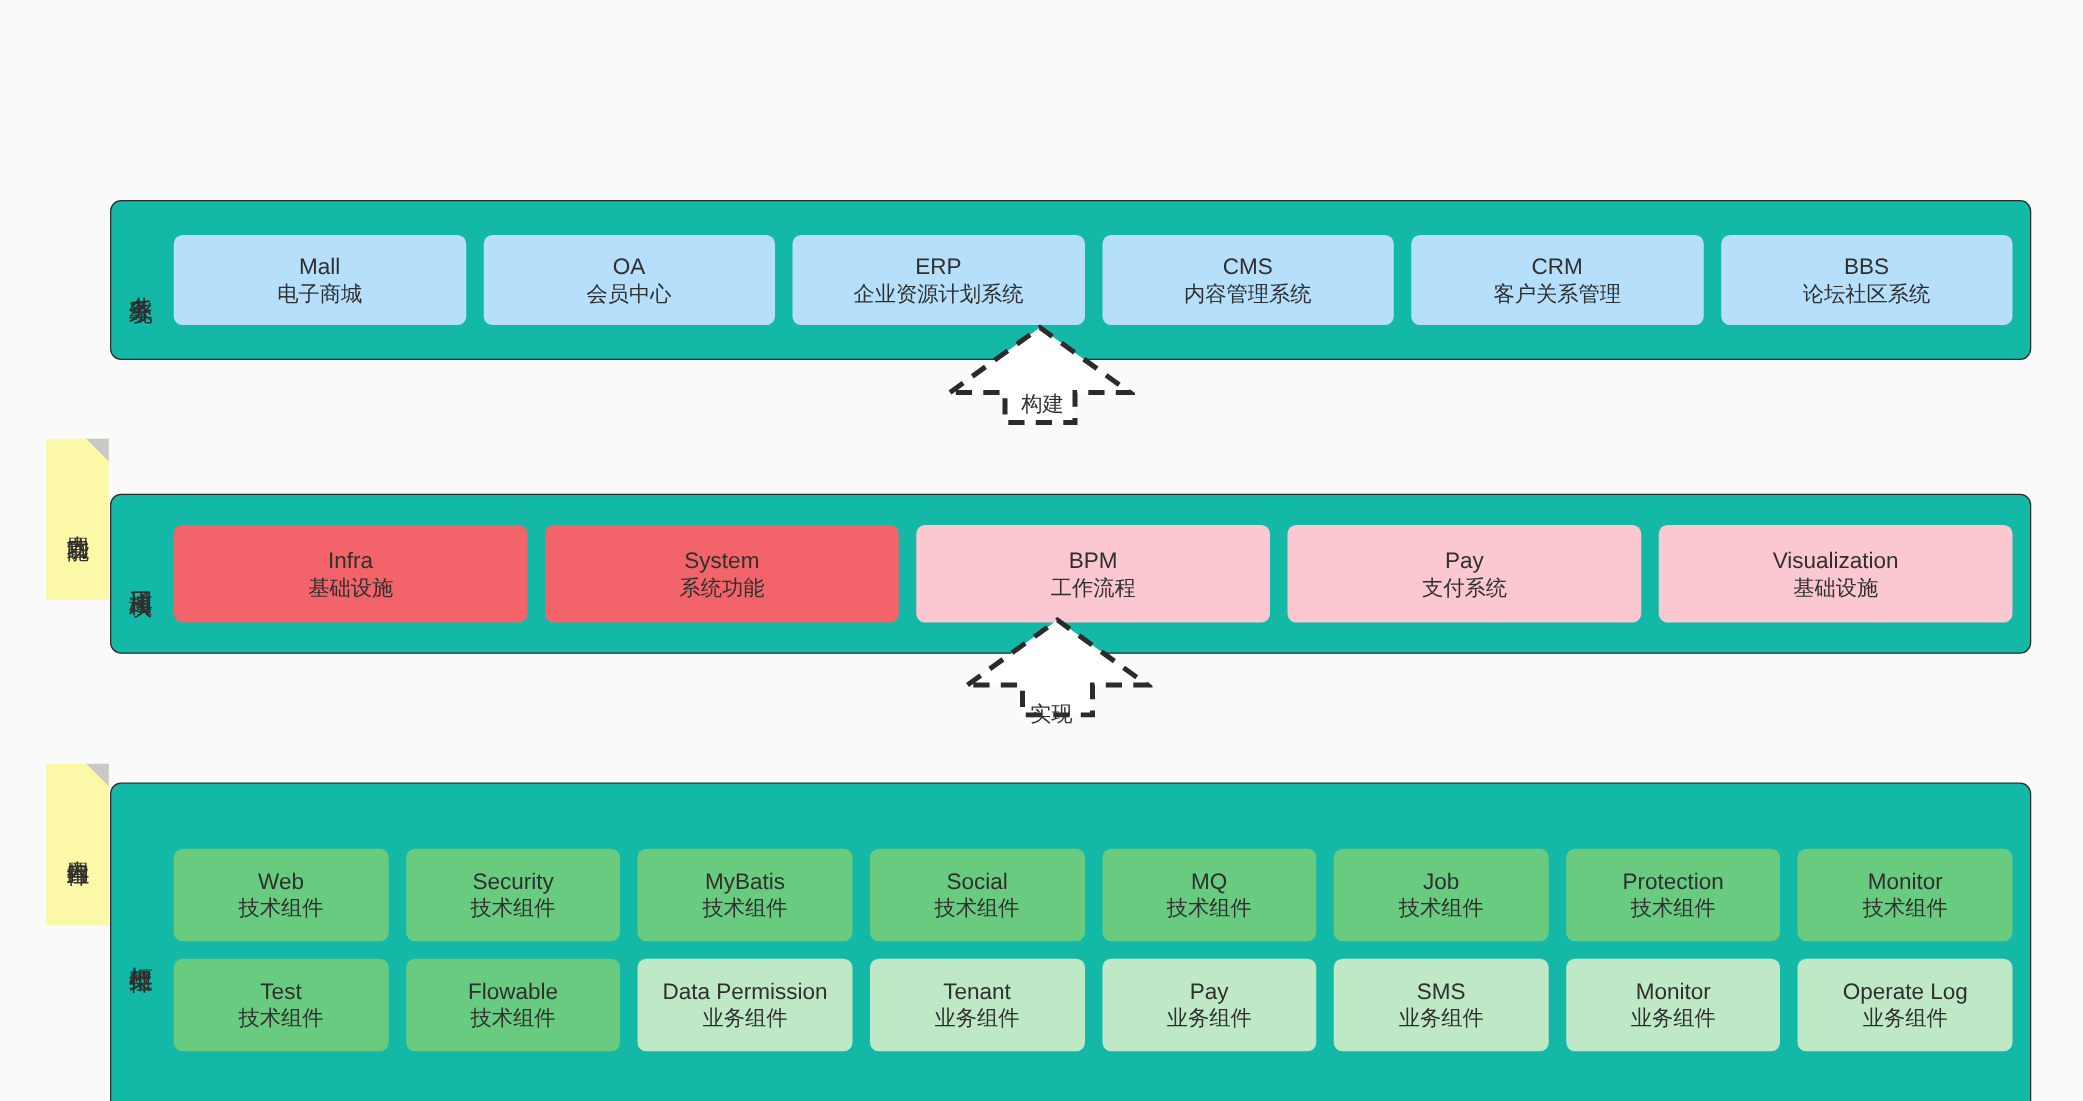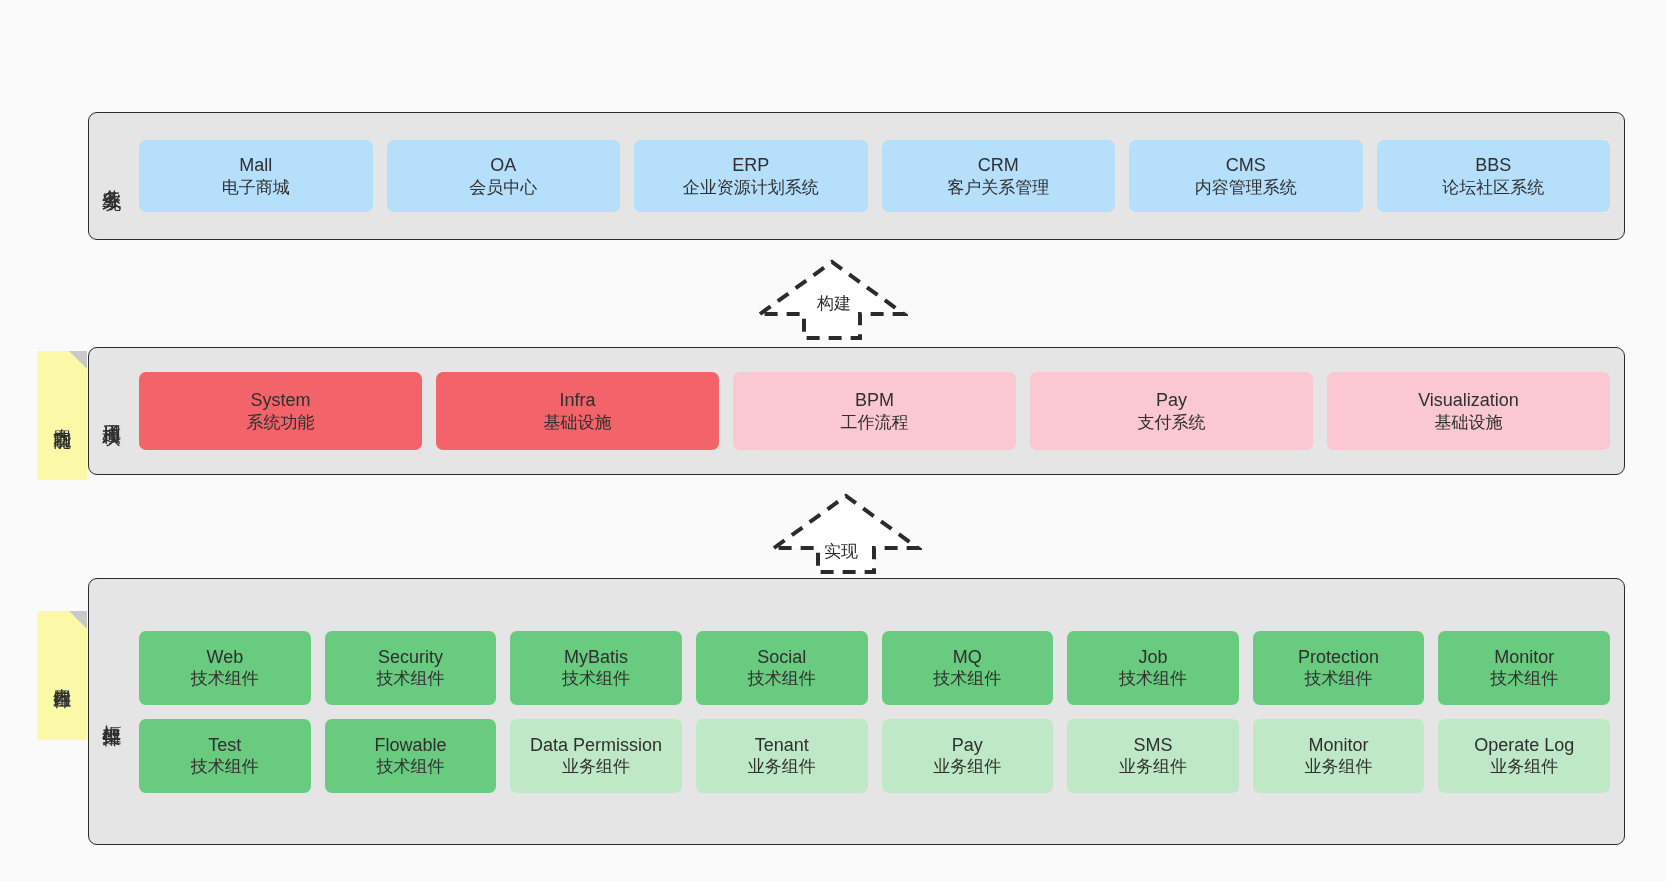--- a/index.html
+++ b/index.html
@@ -9,26 +9,27 @@
     font-family:"Liberation Sans","DejaVu Sans",sans-serif;
     color:#2f2f2f;
     overflow:hidden;
     position:relative;
   }
   #stage{position:absolute;left:0;top:0;width:1666px;height:881px;}
 
   
   .layer{
     position:absolute;
-    background:#e5e5e5;
+    background:#14b8a6;
     border:1.6px solid #2b2b2b;
     border-radius:9px;
     box-sizing:border-box;
     display:flex;
     align-items:stretch;
+    margin-top:48px;
   }
   .layer-title{
     width:46px;
     flex:0 0 46px;
     display:flex;
     align-items:center;
     justify-content:center;
     font-size:19px;
     letter-spacing:1px;
     line-height:1.12;
@@ -114,20 +115,21 @@
   #note-framework{left:37px;top:611px;height:129px;}
 
   
   .arrow{position:absolute;}
   .arrow-label{
     position:absolute;
     font-size:17px;
     color:#2f2f2f;
     white-space:nowrap;
     background:transparent;
+    margin-top:20px;
   }
   #arrow-build{left:756px;top:258px;width:152px;height:82px;}
   #arrow-build-label{left:817px;top:292px;}
   #arrow-impl{left:770px;top:492px;width:152px;height:82px;}
   #arrow-impl-label{left:824px;top:540px;}
 </style>
 </head>
 <body>
 
 <div id="stage">
@@ -142,26 +144,26 @@
         </div>
         <div class="card c-blue">
           <span class="en">OA</span>
           <span class="cn">会员中心</span>
         </div>
         <div class="card c-blue">
           <span class="en">ERP</span>
           <span class="cn">企业资源计划系统</span>
         </div>
         <div class="card c-blue">
+          <span class="en">CMS</span>
+          <span class="cn">内容管理系统</span>
+        </div>
+        <div class="card c-blue">
           <span class="en">CRM</span>
           <span class="cn">客户关系管理</span>
-        </div>
-        <div class="card c-blue">
-          <span class="en">CMS</span>
-          <span class="cn">内容管理系统</span>
         </div>
         <div class="card c-blue">
           <span class="en">BBS</span>
           <span class="cn">论坛社区系统</span>
         </div>
       </div>
     </div>
   </div>
 
   <div class="arrow" id="arrow-build">
@@ -171,26 +173,26 @@
   </div>
   <div class="arrow-label" id="arrow-build-label">构建</div>
 
   <div class="note" id="note-modules">内置功能</div>
 
   <div class="layer" id="layer-modules">
     <div class="layer-title">通用模块</div>
     <div class="layer-body">
       <div class="card-row">
         <div class="card c-red">
+          <span class="en">Infra</span>
+          <span class="cn">基础设施</span>
+        </div>
+        <div class="card c-red">
           <span class="en">System</span>
           <span class="cn">系统功能</span>
-        </div>
-        <div class="card c-red">
-          <span class="en">Infra</span>
-          <span class="cn">基础设施</span>
         </div>
         <div class="card c-pink">
           <span class="en">BPM</span>
           <span class="cn">工作流程</span>
         </div>
         <div class="card c-pink">
           <span class="en">Pay</span>
           <span class="cn">支付系统</span>
         </div>
         <div class="card c-pink">

